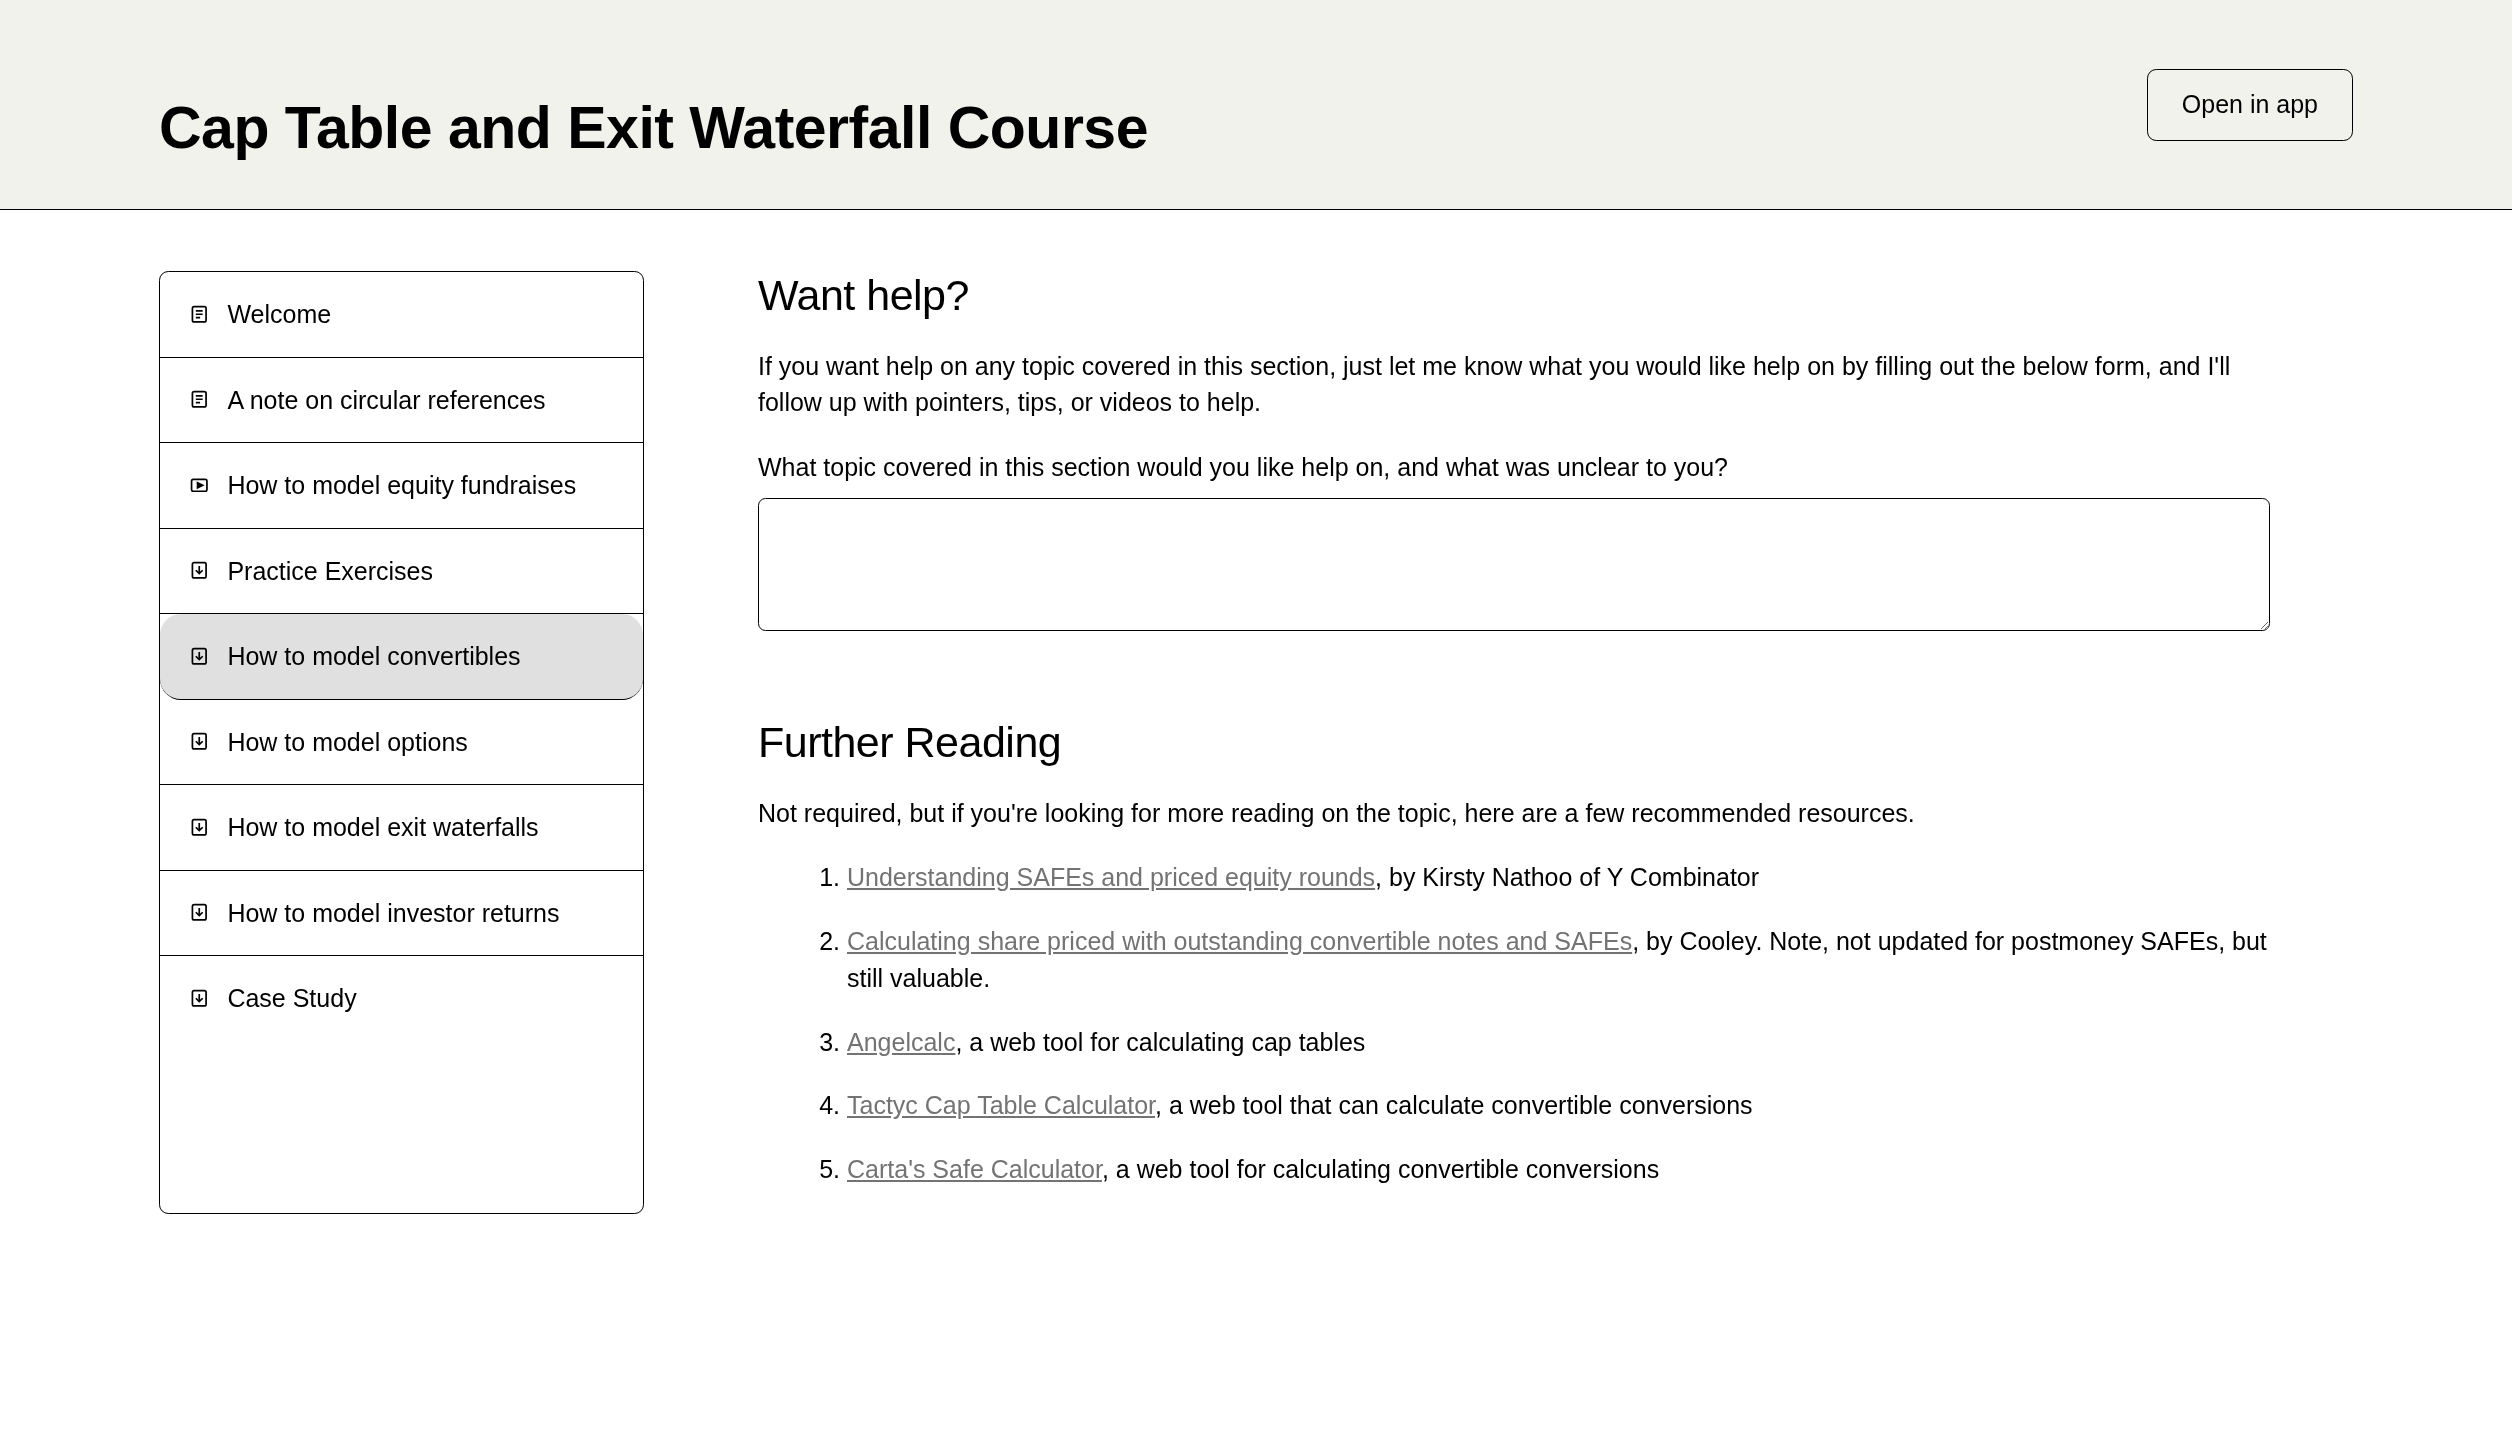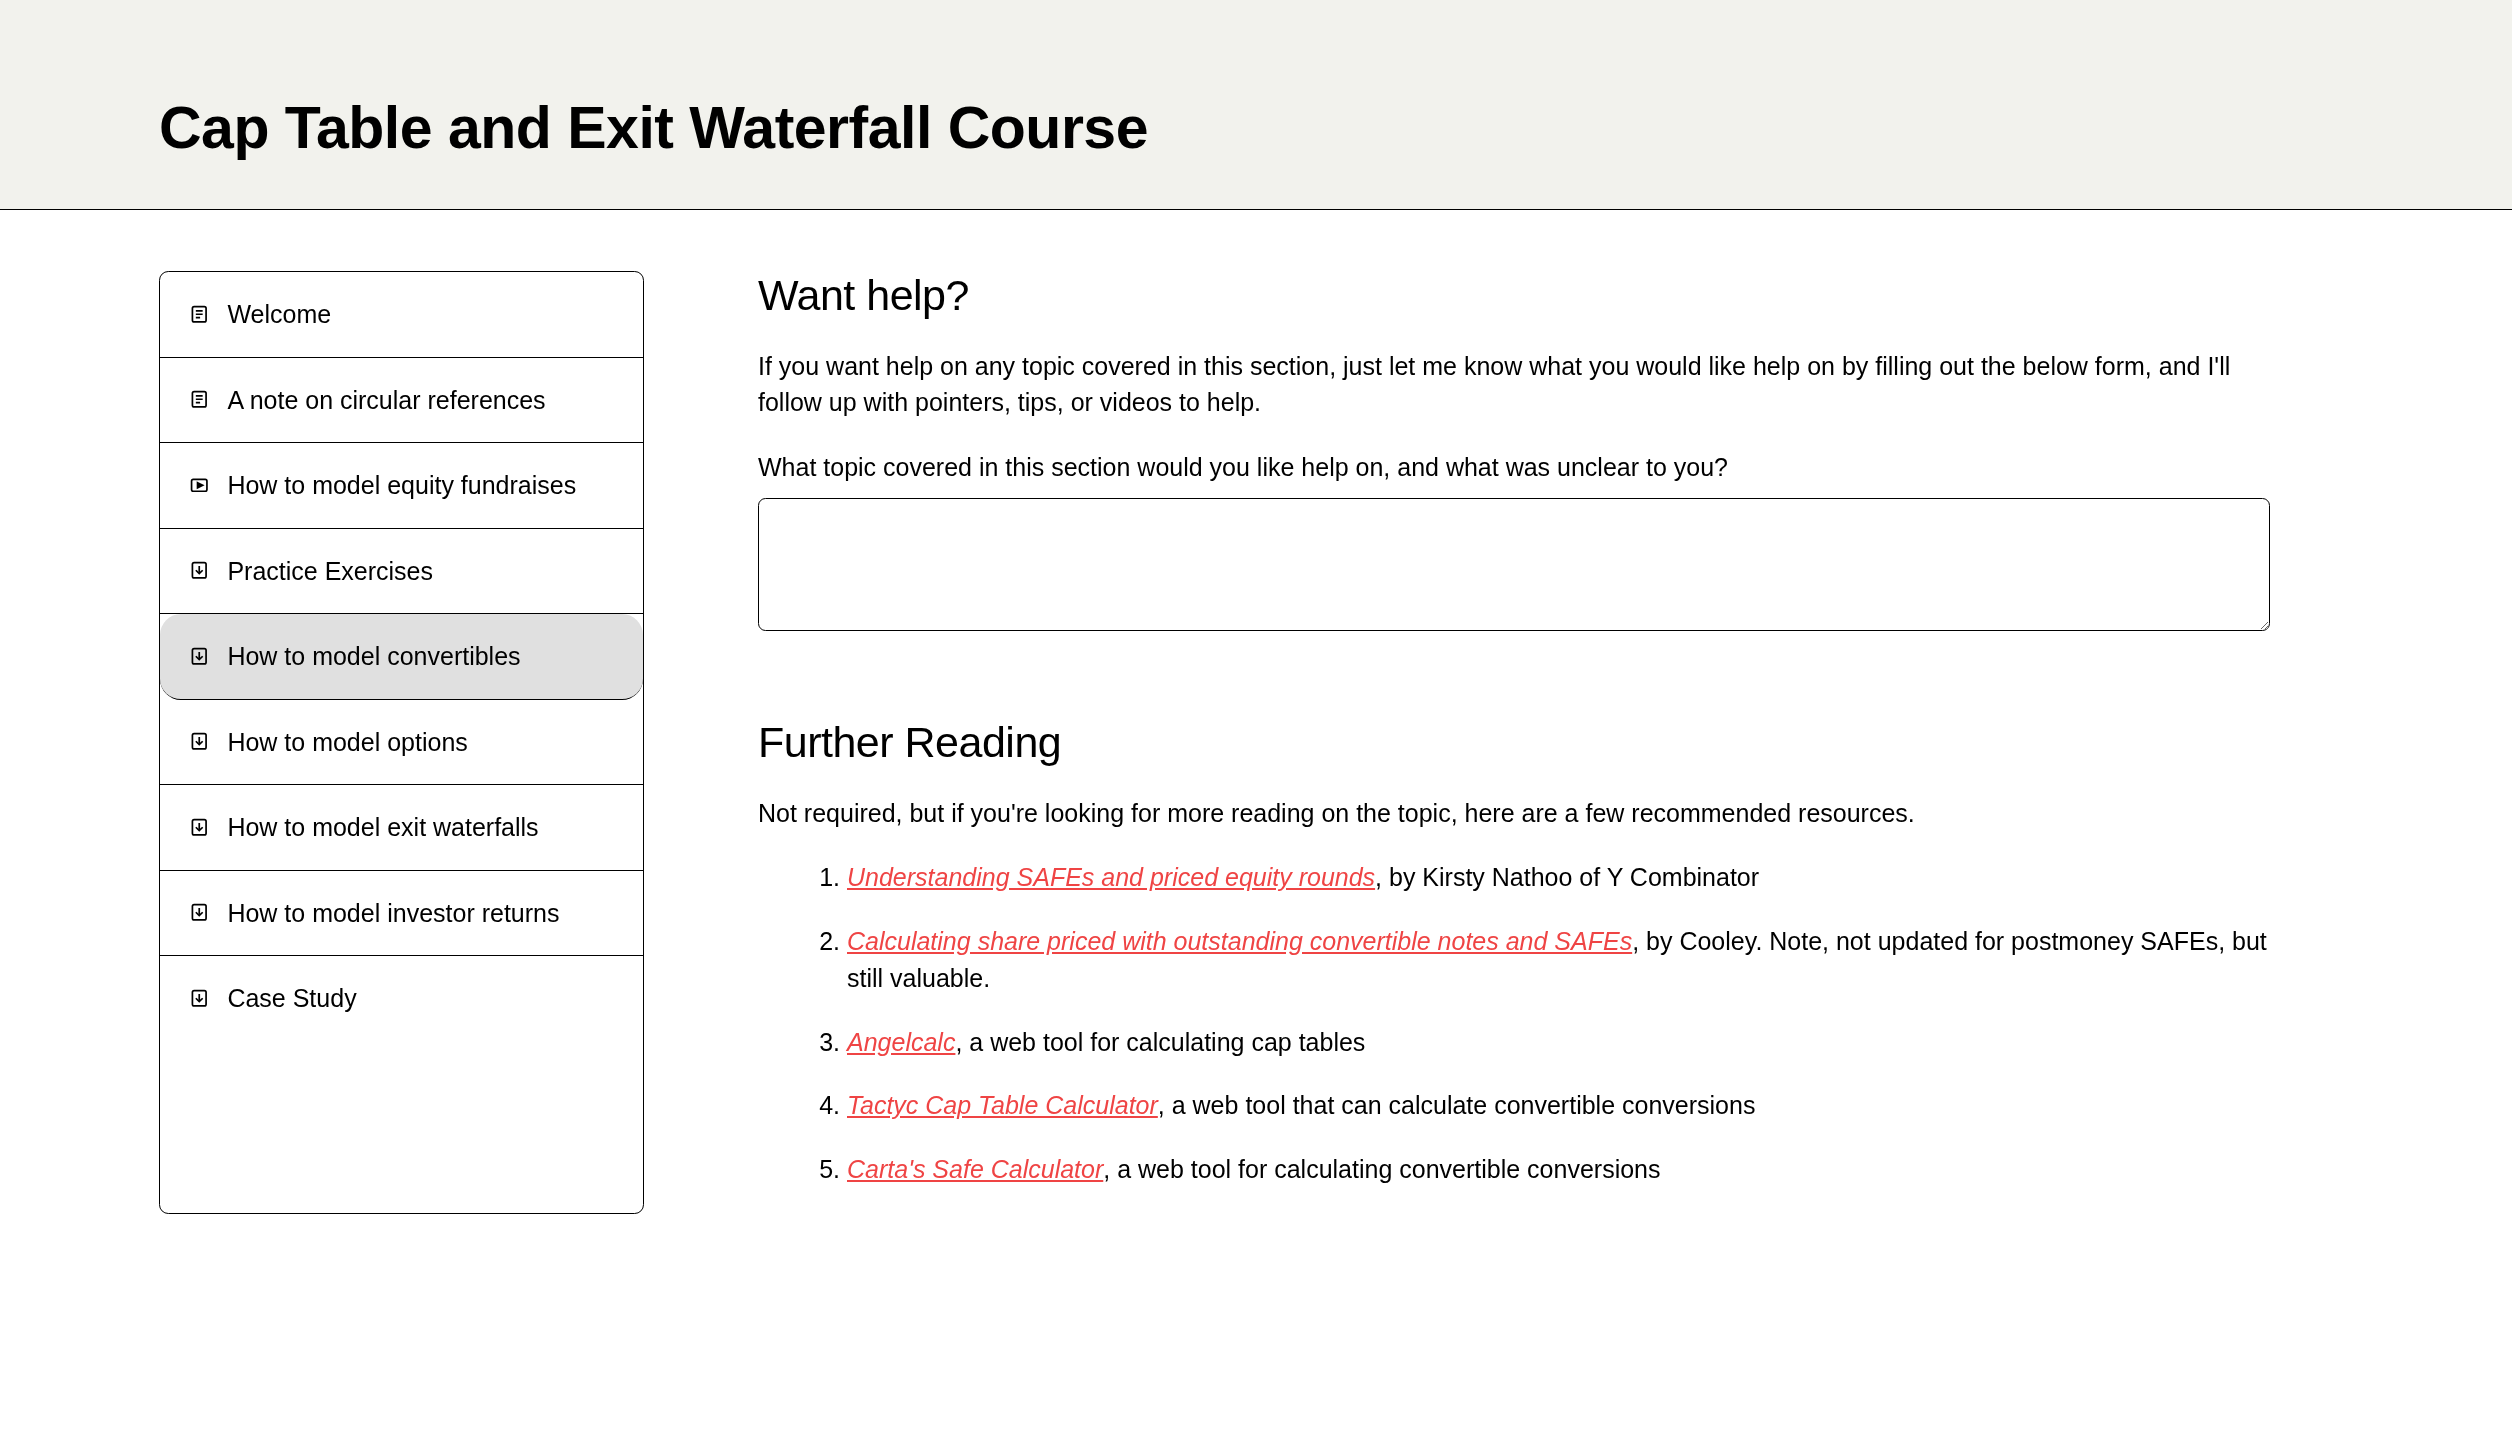--- a/index.html
+++ b/index.html
@@ -109,33 +109,33 @@
       list-style: decimal;
       padding-left: 89px;
       font-size: 25px;
       line-height: 1.5;
     }
     .reading-list li {
       margin-bottom: 26px;
     }
     .reading-link {
       text-decoration: underline;
-      color: #ef4444;
+      color: #737373;
       cursor: pointer;
-      font-style: italic;
     }
     svg {
       display: block;
     }
   </style>
 </head>
 <body>
 
 <div class="header">
   <h1 class="header-title">Cap Table and Exit Waterfall Course</h1>
+  <button class="open-in-app-btn">Open in app</button>
 </div>
 
 <div class="container">
   <nav class="sidebar">
       <div class="sidebar-item">
         <span class="sidebar-icon">
           <svg width="20.5" height="20.5" viewBox="0 0 24 24" fill="none" stroke="#000" stroke-width="2">
             <rect x="4" y="3" width="16" height="18" rx="2"></rect>
             <line x1="8" y1="8" x2="16" y2="8"></line>
             <line x1="8" y1="12" x2="16" y2="12"></line>

